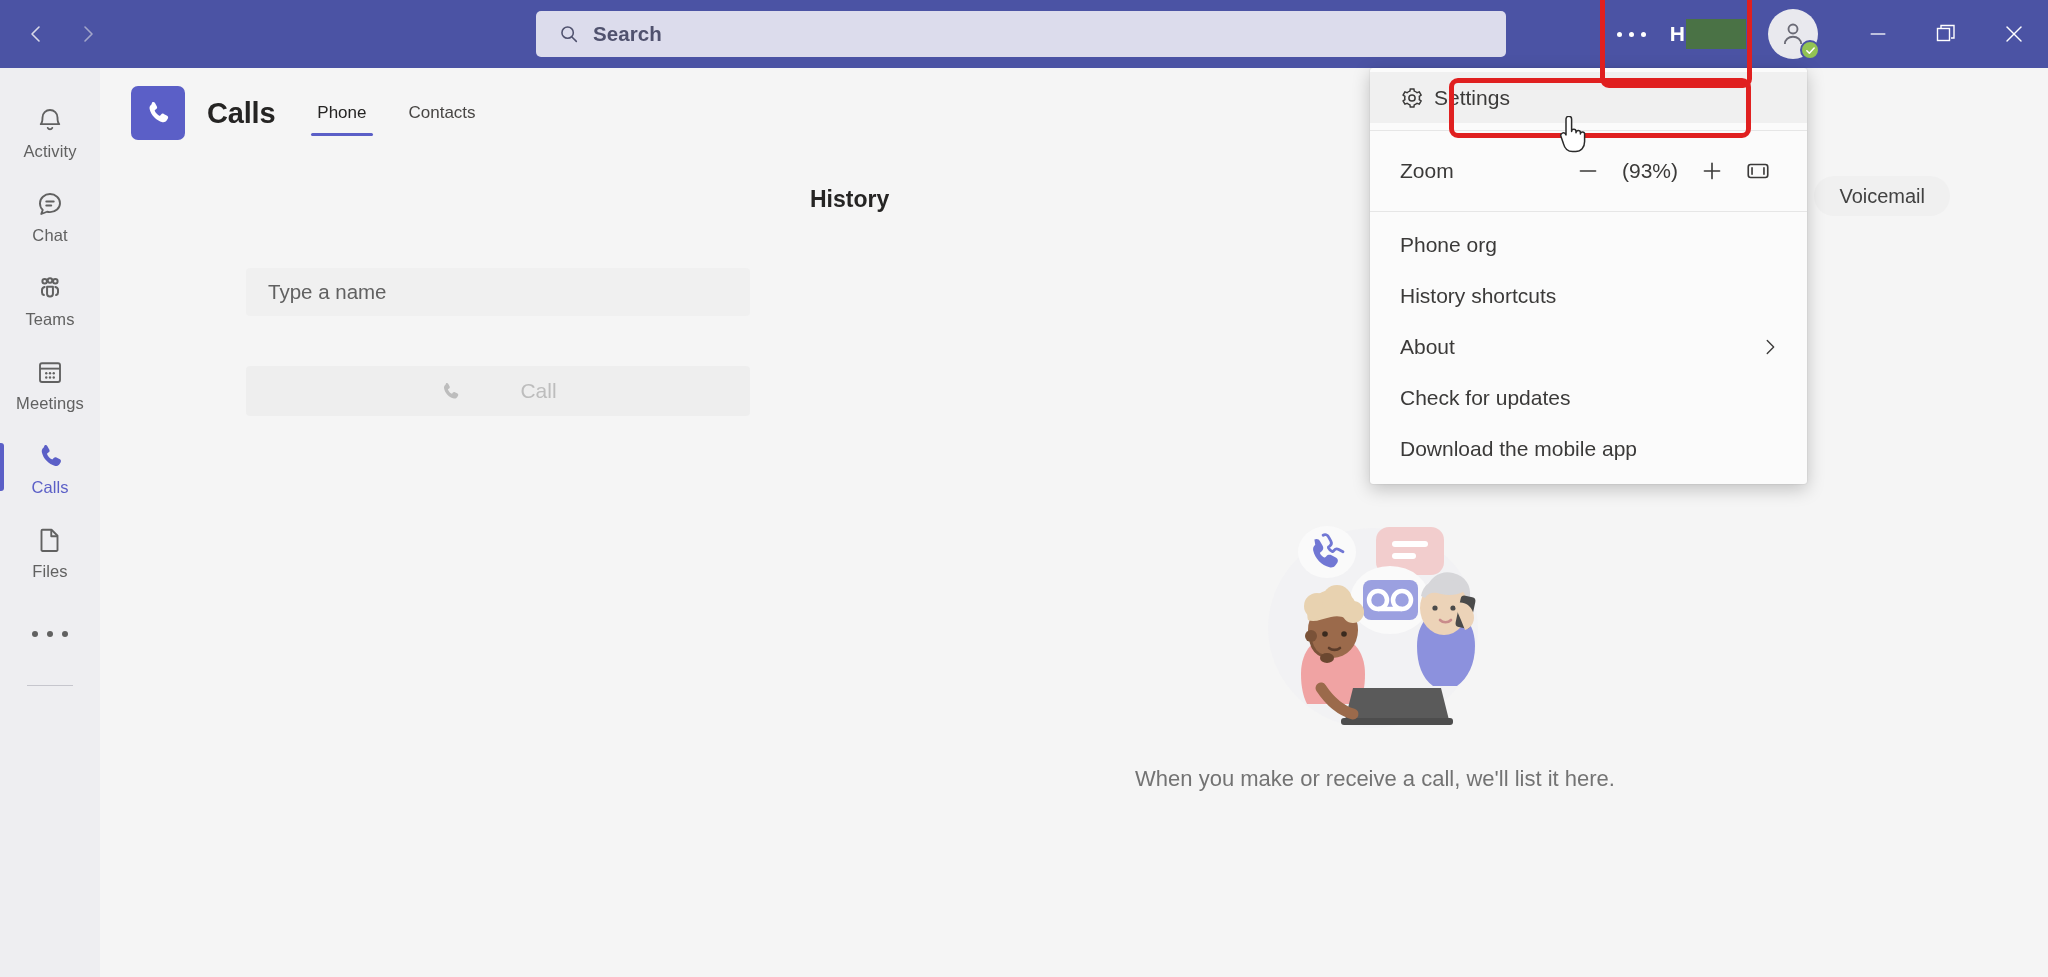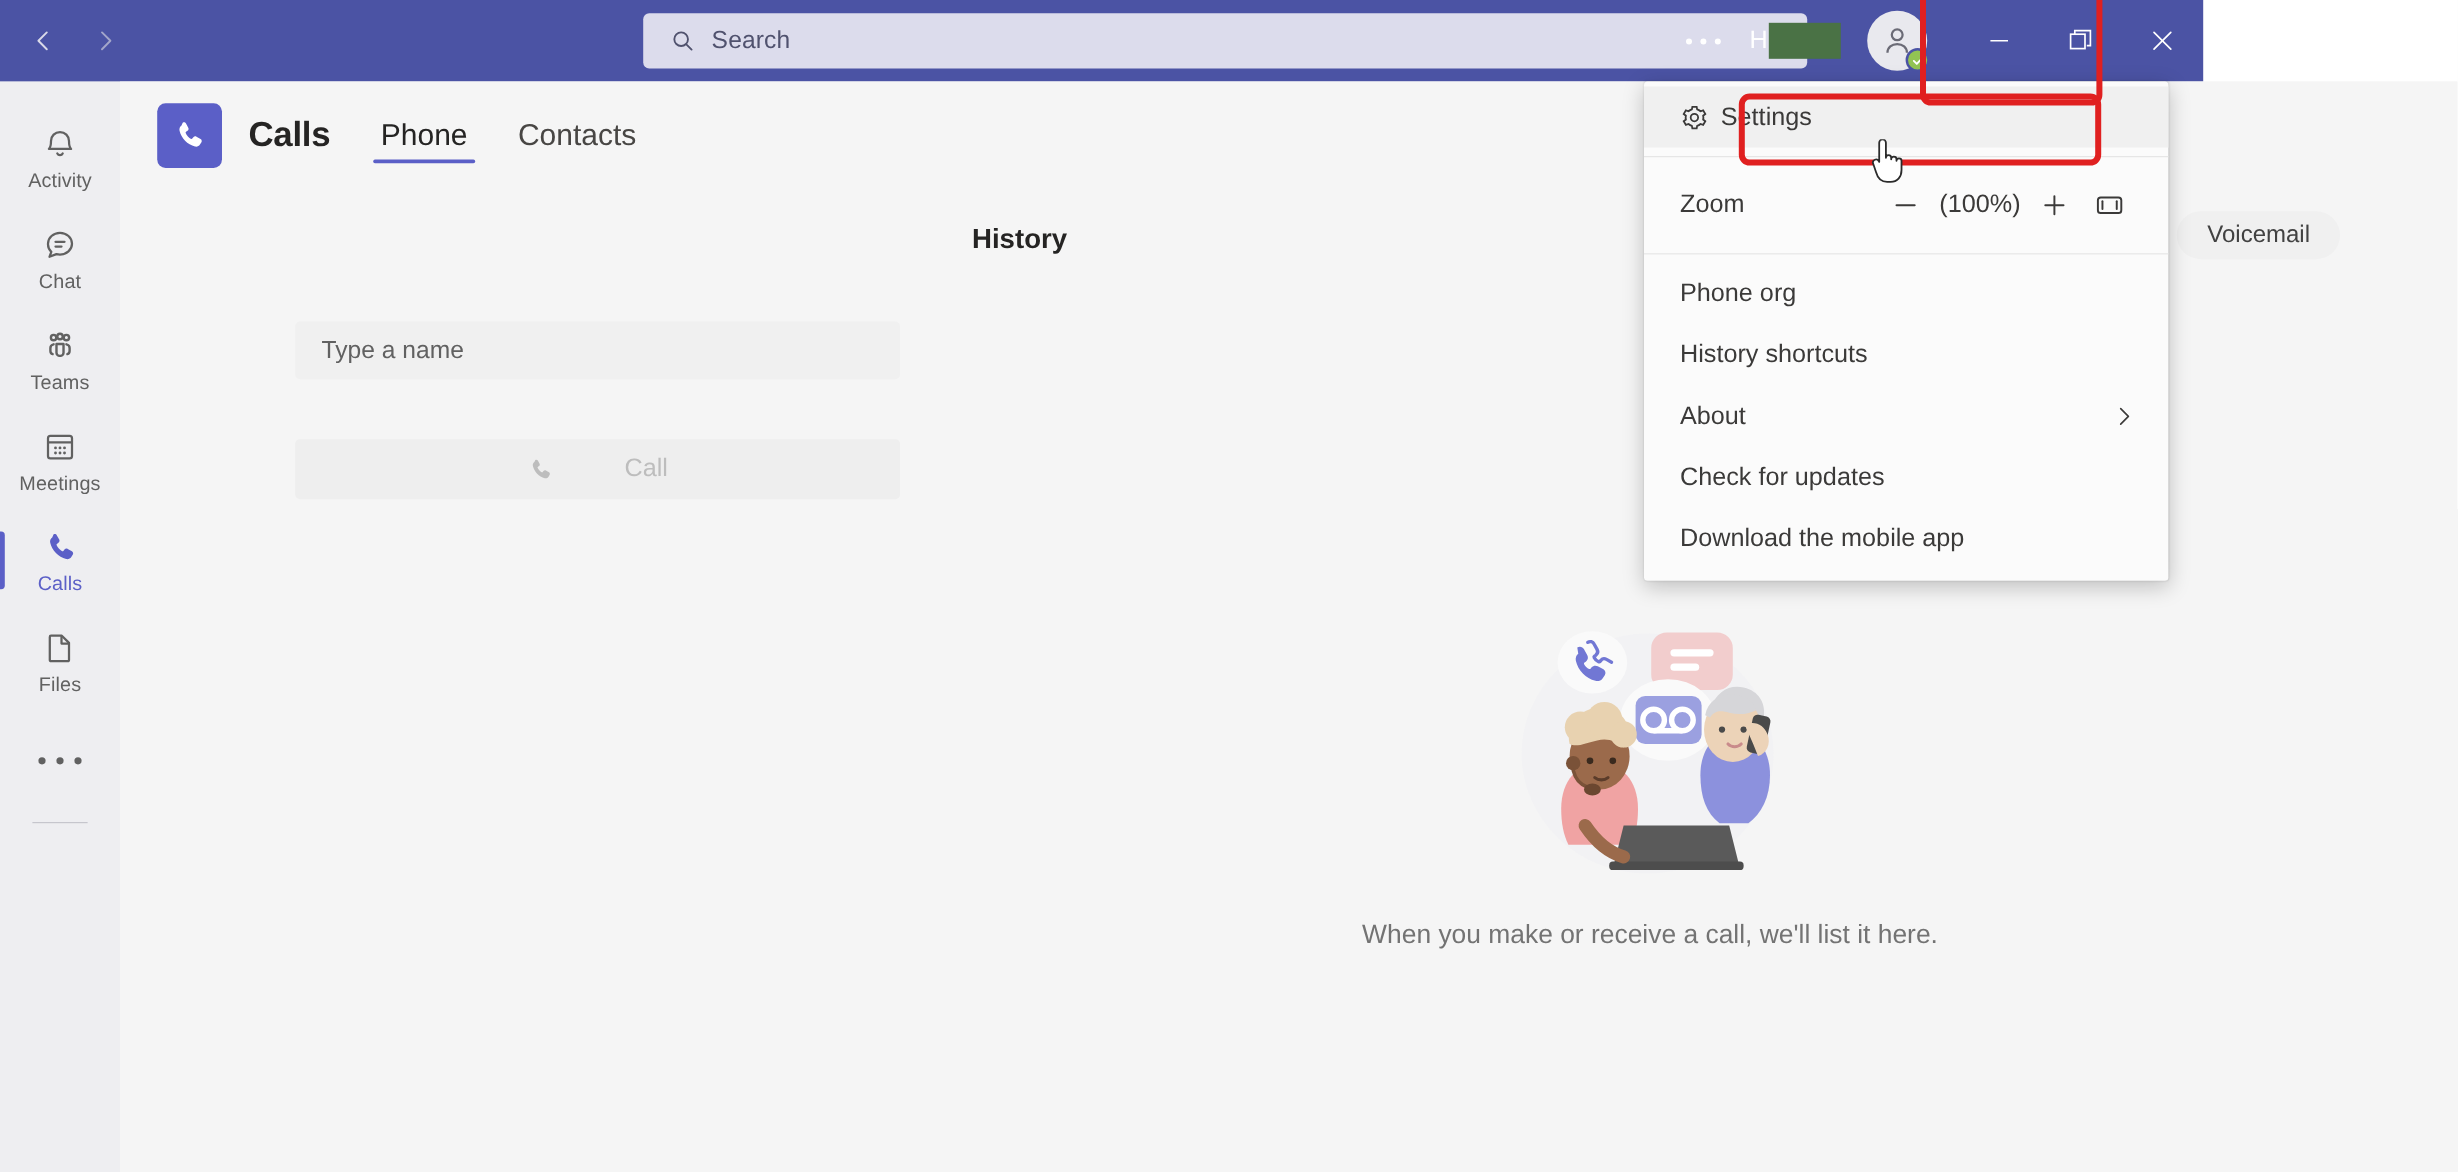--- a/index.html
+++ b/index.html
@@ -7,23 +7,23 @@
     width: 2048px; height: 977px;
     overflow: hidden;
     font-family: "Liberation Sans", "DejaVu Sans", sans-serif;
     background: #ffffff;
   }
   #app { position: relative; width: 2048px; height: 977px; }
 
   
   .titlebar {
     position: absolute; top: 0; left: 0;
-    width: 1836px; height: 68px;
+    width: 2048px; height: 68px;
     background: #4b53a4;
-    display: flex; align-items: center;
+    display: flex; align-items: center; font-weight: bold;
   }
   .nav-arrows { display: flex; align-items: center; margin-left: 10px; }
   .nav-btn {
     width: 52px; height: 52px;
     display: flex; align-items: center; justify-content: center;
     cursor: pointer;
   }
   .nav-btn svg { display: block; }
 
   .search-wrap {
@@ -148,21 +148,21 @@
     width: 54px; height: 54px; border-radius: 7px;
     background: #5b5fc7;
     display: flex; align-items: center; justify-content: center;
   }
   .app-title {
     font-size: 29px; font-weight: bold; color: #252423;
     margin-left: 22px; letter-spacing: -.2px;
   }
   .tabs { display: flex; align-items: flex-end; margin-left: 36px; height: 72px; }
   .tab {
-    font-size: 25px; color: #484644;
+    font-size: 17px; color: #484644;
     padding: 0 6px 0 6px; height: 72px;
     display: flex; align-items: center; justify-content: center;
     cursor: pointer; position: relative;
     margin-right: 30px;
   }
   .tab.active { color: #252423; }
   .tab.active::after {
     content: ""; position: absolute; left: 0; right: 0; bottom: 13px;
     height: 3px; background: #5b5fc7; border-radius: 2px;
   }
@@ -528,21 +528,21 @@
     <div class="menu-sep"></div>
 
     <div class="zoom-row">
       <span class="zoom-label">Zoom</span>
       <span class="zoom-ctrls">
         <span class="zbtn">
           <svg width="26" height="26" viewBox="0 0 24 24" stroke="#3b3a39" stroke-width="1.5" stroke-linecap="round">
               <line x1="5" y1="12" x2="19" y2="12"></line>
             </svg>
         </span>
-        <span class="zoom-val">(100%)</span>
+        <span class="zoom-val">(93%)</span>
         <span class="zbtn">
           <svg width="26" height="26" viewBox="0 0 24 24" stroke="#3b3a39" stroke-width="1.5" stroke-linecap="round">
               <line x1="5" y1="12" x2="19" y2="12"></line>
               <line x1="12" y1="5" x2="12" y2="19"></line>
             </svg>
         </span>
         <span class="zbtn">
           <svg width="26" height="26" viewBox="0 0 24 24" fill="none" stroke="#3b3a39" stroke-width="1.5" stroke-linecap="round" stroke-linejoin="round">
               <rect x="3" y="6" width="18" height="12" rx="2.2"></rect>
               <polyline points="6.5 9 6.5 15"></polyline>

